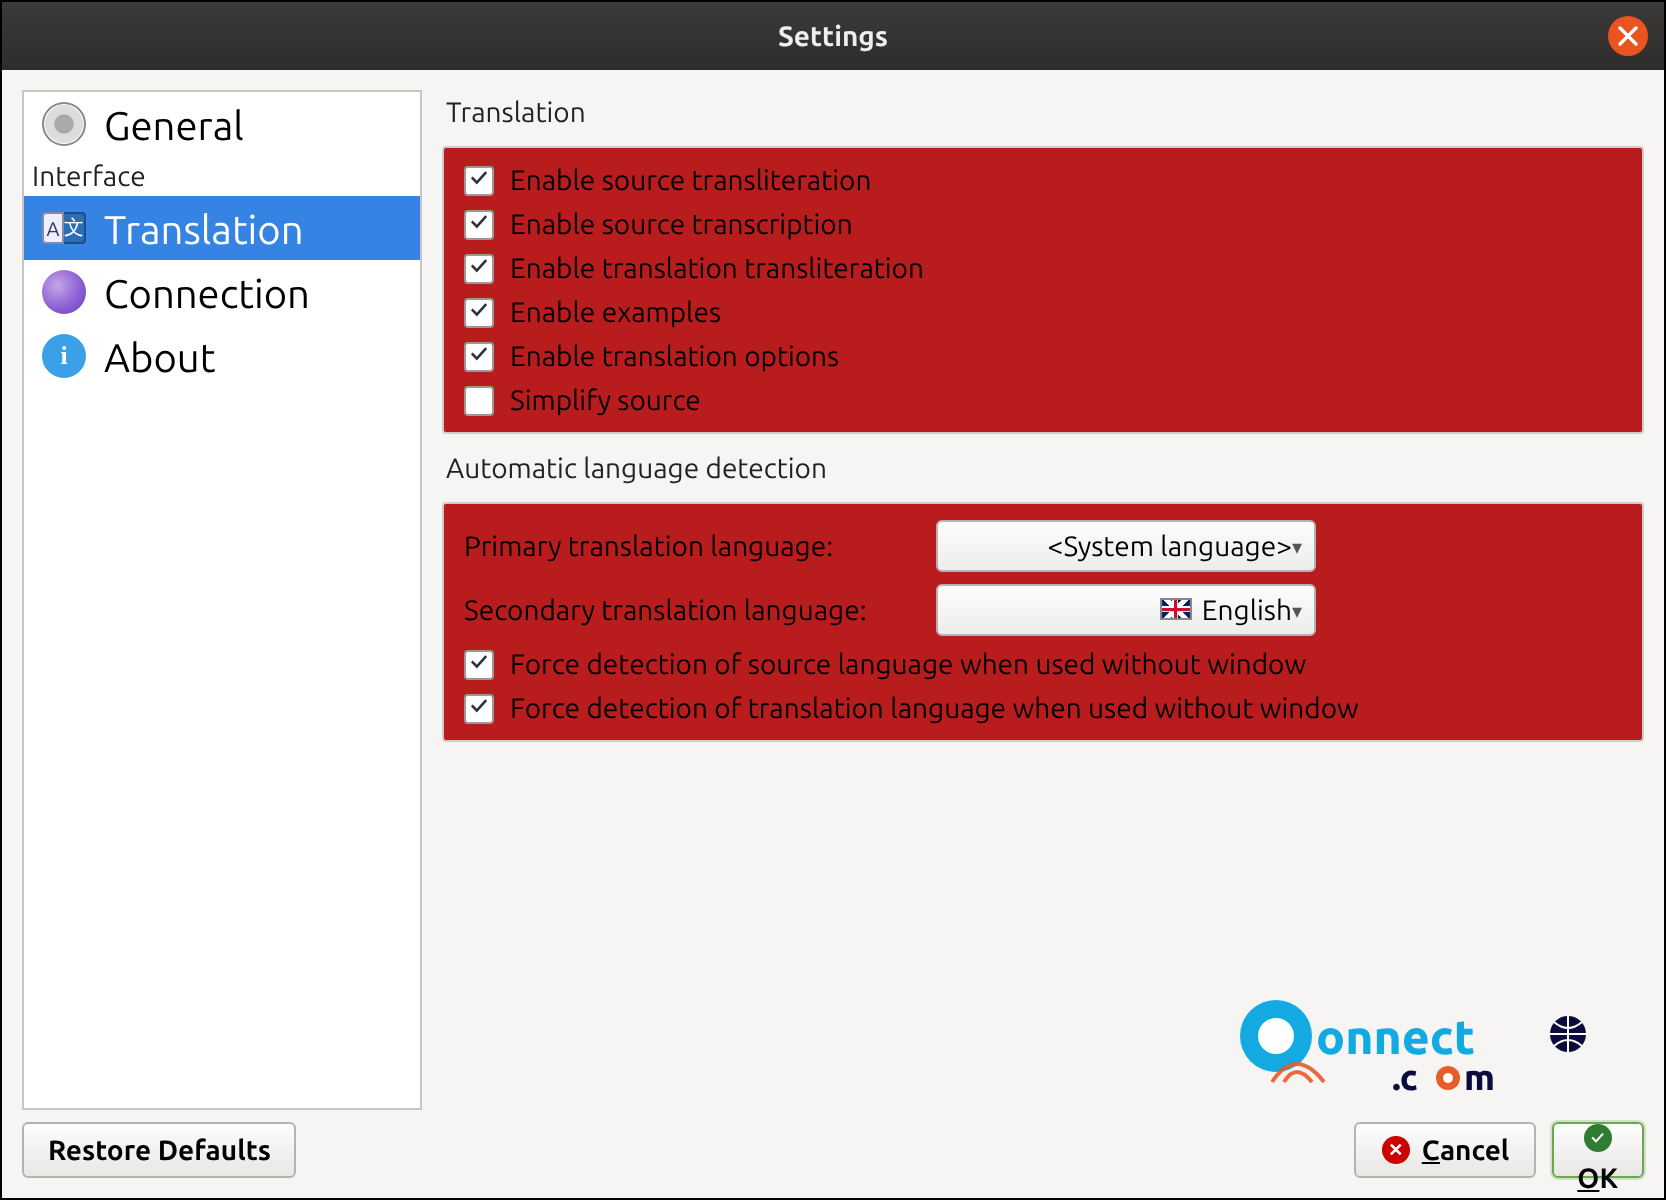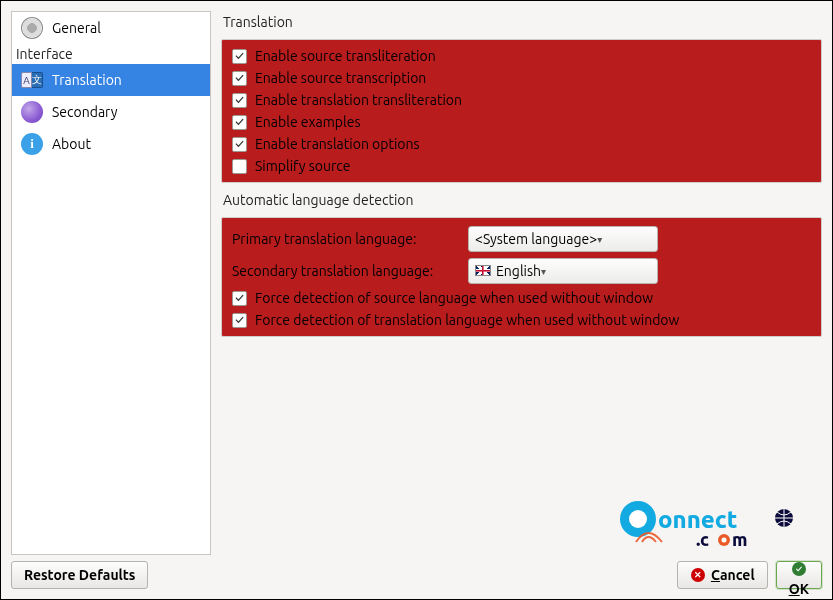--- a/index.html
+++ b/index.html
@@ -8,30 +8,30 @@
 .titlebar { height: 34px; background: linear-gradient(#3b3a38,#2e2d2b); display:flex; align-items:center; justify-content:center; position:relative; color:#fff;}
 .titlebar-title { font-size:14px; font-weight:bold; color:#eee;}
 .close-btn { position:absolute; right:8px; top:7px; width:20px; height:20px; border-radius:50%; background:#e95420; display:flex; align-items:center; justify-content:center; cursor:pointer; }
 .close-btn svg { width:10px; height:10px; }
 .body { flex:1; display:flex; padding:10px 10px 6px 10px; gap:10px; }
 .sidebar { width:200px; background:#fff; border:1px solid #c9c5c1; display:flex; flex-direction:column; font-size:14px;}
 .sidebar-group-label { padding:2px 4px 2px 4px; font-size:14px; color:#222;}
 .sidebar-item { display:flex; align-items:center; gap:8px; padding:4px 8px 4px 8px; cursor:pointer;}
 .sidebar-item .icon { width:24px; height:24px; display:flex; align-items:center; justify-content:center;}
 .sidebar-item.selected { background:#3584e4; color:#fff;}
-.sidebar-item-label { font-size:14px;}
+.sidebar-item-label { font-size:20px;}
 .main { flex:1; display:flex; flex-direction:column; gap:6px; position:relative;}
 .section-title { font-size:14px; padding:3px 2px; color:#222;}
 .group-frame { border:1px solid #d0ccc8; background:#b91c1c; border-radius:2px; padding:8px 10px; font-size:14px; display:flex; flex-direction:column; gap:6px;}
 .checkbox-row { display:flex; align-items:center; gap:8px; cursor:pointer;}
 .chk { width:15px; height:15px; border:1px solid #9c9894; background:#fff; border-radius:2px; display:flex; align-items:center; justify-content:center; flex:0 0 auto;}
 .chk.checked::after { content:"✓"; font-size:12px; line-height:1; color:#333; font-weight:bold;}
 .form-row { display:flex; align-items:center; gap:6px;}
 .form-label { width:230px; font-size:14px;}
-.combo { width:190px; height:26px; border:1px solid #b6b2ae; background:linear-gradient(#fdfdfd,#ececea); border-radius:3px; display:flex; align-items:center; padding:0 6px; font-size:14px; cursor:pointer; justify-content:flex-start;}
+.combo { width:190px; height:26px; border:1px solid #b6b2ae; background:linear-gradient(#fdfdfd,#ececea); border-radius:3px; display:flex; align-items:center; padding:0 6px; font-size:14px; cursor:pointer; justify-content:flex-end;}
 .combo .chev { color:#555; font-size:10px;}
 .flag { width:16px; height:11px; display:inline-block; margin-right:5px; background:linear-gradient(#012169,#012169); position:relative; overflow:hidden; border:0.5px solid #888;}
 .flag::before{content:"";position:absolute;inset:0;background:
   linear-gradient(45deg,transparent 42%,#fff 42%,#fff 58%,transparent 58%),
   linear-gradient(-45deg,transparent 42%,#fff 42%,#fff 58%,transparent 58%),
   linear-gradient(#fff,#fff) center/100% 3px no-repeat,
   linear-gradient(#fff,#fff) center/3px 100% no-repeat;}
 .flag::after{content:"";position:absolute;inset:0;background:
   linear-gradient(#C8102E,#C8102E) center/100% 1.6px no-repeat,
   linear-gradient(#C8102E,#C8102E) center/1.6px 100% no-repeat;}
@@ -53,20 +53,28 @@
 .ico-speaker{width:22px;height:22px;border-radius:50%;background:radial-gradient(#333 20%,#777 22%,#bbb 60%,#888 62%);border:1px solid #555;}
 .ico-conn{width:22px;height:22px;border-radius:50%;background:radial-gradient(circle at 35% 35%, #c3a7e8 0%, #8a5bd3 60%, #6a3fb8 100%);}
 .ico-about{width:22px;height:22px;border-radius:50%;background:#3aa0e8;display:flex;align-items:center;justify-content:center;color:#fff;font-size:13px;font-family:serif;font-weight:bold;}
 .watermark{position:absolute; right:-4px; bottom:2px; pointer-events:none; opacity:0.95;}
 .watermark svg{width:210px;height:62px;}
 </style>
 </head>
 <body>
 
 <div class="window">
+  <div class="titlebar">
+    <span class="titlebar-title">Settings</span>
+    <div class="close-btn">
+      <svg viewBox="0 0 10 10">
+          <path d="M1 1 L9 9 M9 1 L1 9" stroke="#fff" stroke-width="1.6" fill="none" stroke-linecap="round"></path>
+        </svg>
+    </div>
+  </div>
 
   <div class="body">
     <div class="sidebar">
       <div class="sidebar-item">
         <span class="icon">
             <span class="ico-gear"></span>
           </span>
         <span class="sidebar-item-label">General</span>
       </div>
       <div class="sidebar-group-label">Interface</div>
@@ -76,21 +84,21 @@
               <span class="a">A</span>
               <span class="b">文</span>
             </span>
           </span>
         <span class="sidebar-item-label">Translation</span>
       </div>
       <div class="sidebar-item">
         <span class="icon">
             <span class="ico-conn"></span>
           </span>
-        <span class="sidebar-item-label">Secondary</span>
+        <span class="sidebar-item-label">Connection</span>
       </div>
       <div class="sidebar-item">
         <span class="icon">
             <span class="ico-about">i</span>
           </span>
         <span class="sidebar-item-label">About</span>
       </div>
     </div>
 
     <div class="main">

